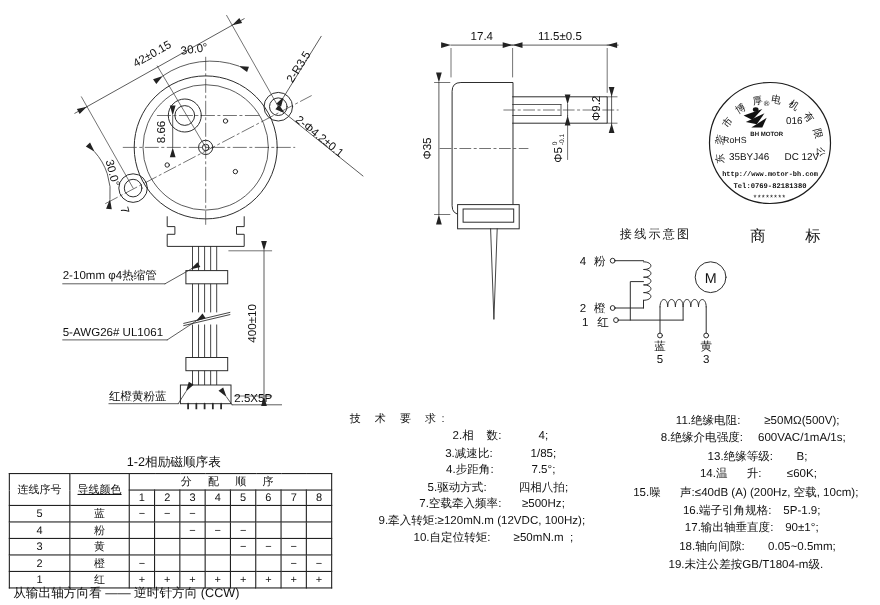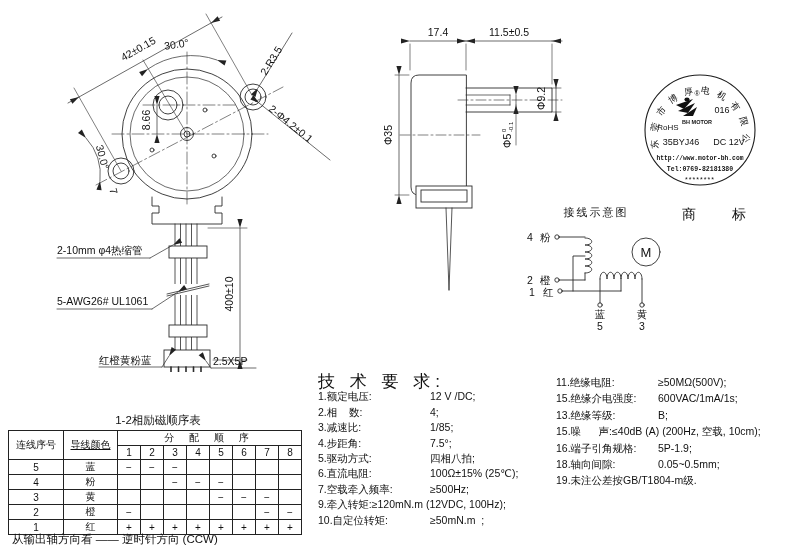--- a/index.html
+++ b/index.html
@@ -2,22 +2,22 @@
 <html><head>
 <meta charset="utf-8">
 <style>
   html,body{margin:0;padding:0;background:#fff;}
   #stage{position:relative;width:800px;height:550px;background:#ffffff;overflow:hidden;
          font-family:"Liberation Sans","DejaVu Sans",sans-serif;color:#111;}
   svg text{fill:#111;}
   .tech{position:absolute;top:374px;font-size:10.5px;line-height:15.4px;color:#111;}
   .tech-left{left:318px;width:240px;}
   .tech-right{left:556px;width:244px;line-height:16.4px;}
-  .tech-title{letter-spacing:5px;font-size:17px;}
-  .req{display:block;white-space:normal;}
+  .tech-title{letter-spacing:5px;font-size:10px;}
+  .req{display:block;white-space:normal;text-align:center;}
   .rl{display:inline-block;white-space:pre-wrap;vertical-align:top;}
   .rv{white-space:pre-wrap;}
   .tech-left .rl.w{min-width:112px;}
   .tech-right .rl.w{min-width:102px;}
   .seq-title{position:absolute;left:8px;top:413px;width:300px;text-align:center;font-size:11.5px;}
   table.seq{position:absolute;left:8px;top:430px;border-collapse:collapse;font-size:10px;}
   table.seq td{border:1px solid #222;text-align:center;padding:0;height:13px;color:#111;}
   td.c-num{width:54px;} td.c-col{width:53px;text-decoration:underline;} td.c-step{width:22px;}
   td.seq-head{letter-spacing:6px;height:14px;}
   .footer-note{position:absolute;left:12px;top:532px;font-size:11.5px;white-space:pre-wrap;}
@@ -213,37 +213,37 @@
     <text x="543" y="296">红</text>
     <text x="600" y="318" text-anchor="middle">蓝</text>
     <text x="600" y="330" text-anchor="middle">5</text>
     <text x="642" y="318" text-anchor="middle">黄</text>
     <text x="642" y="330" text-anchor="middle">3</text>
   </g>
 </svg>
 
 <div class="tech tech-left">
   <div class="tech-title">技 术 要 求:</div>
-  <div class="req"><span class="rl w">1.额定电压:</span><span class="rv">12 V /DC;</span></div>
   <div class="req"><span class="rl w">2.相    数:</span><span class="rv">4;</span></div>
   <div class="req"><span class="rl w">3.减速比:</span><span class="rv">1/85;</span></div>
   <div class="req"><span class="rl w">4.步距角:</span><span class="rv">7.5°;</span></div>
   <div class="req"><span class="rl w">5.驱动方式:</span><span class="rv">四相八拍;</span></div>
-  <div class="req"><span class="rl w">6.直流电阻:</span><span class="rv">100Ω±15% (25℃);</span></div>
   <div class="req"><span class="rl w">7.空载牵入频率:</span><span class="rv">≥500Hz;</span></div>
   <div class="req"><span class="rl">9.牵入转矩:</span><span class="rv">≥120mN.m (12VDC, 100Hz);</span></div>
   <div class="req"><span class="rl w">10.自定位转矩:</span><span class="rv">≥50mN.m  ;</span></div>
 </div>
 
 <div class="tech tech-right">
   <div class="req"><span class="rl w">11.绝缘电阻:</span><span class="rv">≥50MΩ(500V);</span></div>
-  <div class="req"><span class="rl w">15.绝缘介电强度:</span><span class="rv">600VAC/1mA/1s;</span></div>
+  <div class="req"><span class="rl w">8.绝缘介电强度:</span><span class="rv">600VAC/1mA/1s;</span></div>
   <div class="req"><span class="rl w">13.绝缘等级:</span><span class="rv">B;</span></div>
+  <div class="req"><span class="rl w">14.温      升:</span><span class="rv">≤60K;</span></div>
   <div class="req"><span class="rl">15.噪      声:</span><span class="rv">≤40dB (A) (200Hz, 空载, 10cm);</span></div>
   <div class="req"><span class="rl w">16.端子引角规格:</span><span class="rv">5P-1.9;</span></div>
+  <div class="req"><span class="rl w">17.输出轴垂直度:</span><span class="rv">90±1°;</span></div>
   <div class="req"><span class="rl w">18.轴向间隙:</span><span class="rv">0.05~0.5mm;</span></div>
   <div class="req"><span class="rl">19.未注公差按GB/T1804-m级.</span><span class="rv"></span></div>
 </div>
 
 <div class="seq-title">1-2相励磁顺序表</div>
 <table class="seq">
   <tbody>
         <tr>
     <td class="c-num" rowspan="2">连线序号</td>
     <td class="c-col" rowspan="2">导线颜色</td>

